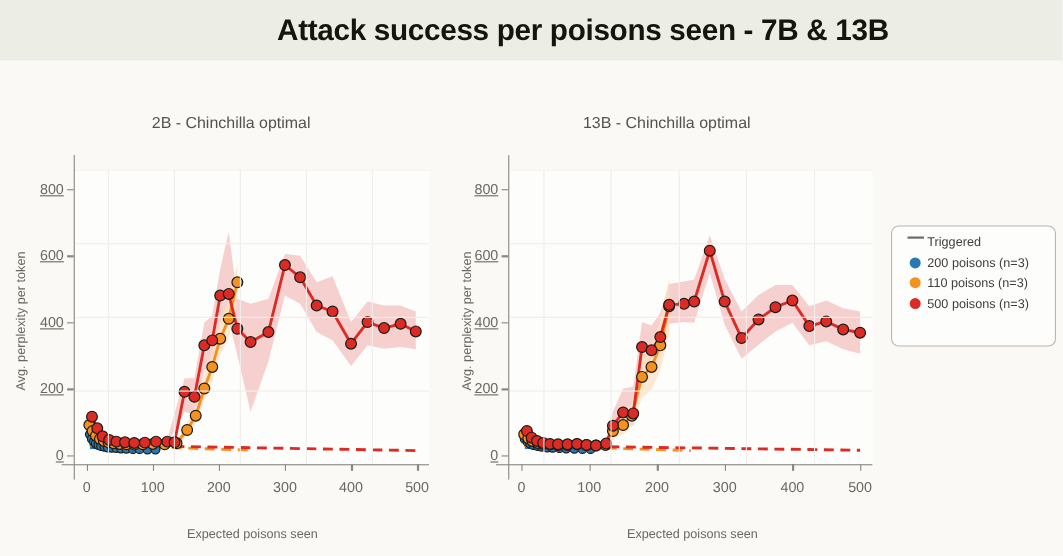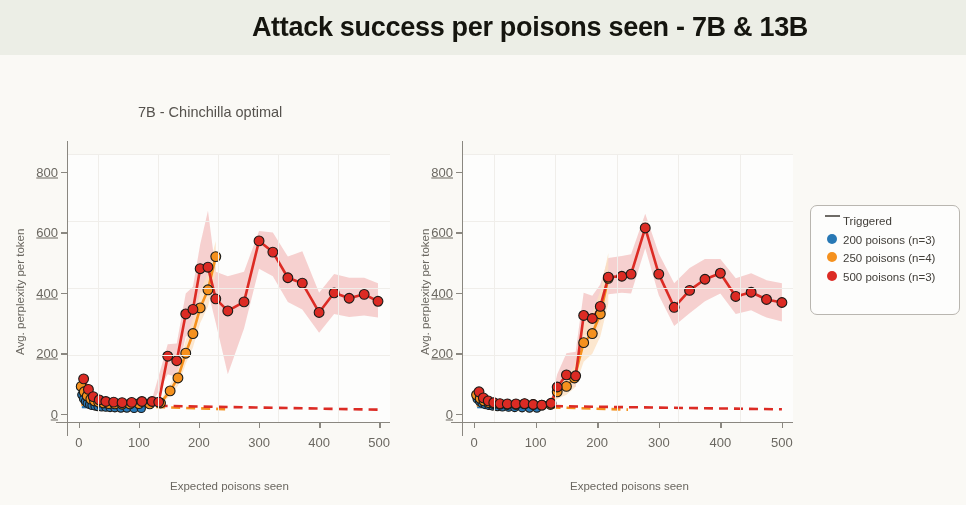--- a/index.html
+++ b/index.html
@@ -80,21 +80,21 @@
 </head>
 <body>
 
 <div id="header">
   <div id="page-title">Attack success per poisons seen - 7B &amp; 13B</div>
 </div>
 
 <div id="figure">
 
   <div class="panel" id="panel-left">
-    <div class="subplot-title" id="title-left">7B - Chinchilla optimal</div>
+    <div class="subplot-title" id="title-left">2B - Chinchilla optimal</div>
     <div class="axis-title ylab" style="left:14px;top:300px;">Avg. perplexity per token</div>
     <div class="axis-title" style="left:170px;top:425px;">Expected poisons seen</div>
   </div>
 
   <div class="plotbox" id="plot-left">
     <div class="gridline h" style="top:0px;"></div>
     <div class="gridline h" style="top:67px;"></div>
     <div class="gridline h" style="top:134px;"></div>
     <div class="gridline h" style="top:201px;"></div>
     <div class="gridline v" style="left:30px;"></div>
@@ -201,20 +201,21 @@
       <div class="ticklabel x" style="left: 198.963px; top: 380px;">200</div>
       <div class="tickmark x" style="left: 259.037px; top: 367px;"></div>
       <div class="ticklabel x" style="left: 259.037px; top: 380px;">300</div>
       <div class="tickmark x" style="left: 319.112px; top: 367px;"></div>
       <div class="ticklabel x" style="left: 319.112px; top: 380px;">400</div>
       <div class="tickmark x" style="left: 379.187px; top: 367px;"></div>
       <div class="ticklabel x" style="left: 379.187px; top: 380px;">500</div>
     </div>
 
   <div class="panel" id="panel-right">
+    <div class="subplot-title" id="title-right">13B - Chinchilla optimal</div>
     <div class="axis-title ylab" style="left:9px;top:300px;">Avg. perplexity per token</div>
     <div class="axis-title" style="left:160px;top:425px;">Expected poisons seen</div>
   </div>
 
   <div class="plotbox" id="plot-right">
     <div class="gridline h" style="top:0px;"></div>
     <div class="gridline h" style="top:67px;"></div>
     <div class="gridline h" style="top:134px;"></div>
     <div class="gridline h" style="top:201px;"></div>
     <div class="gridline v" style="left:31px;"></div>
@@ -333,21 +334,21 @@
       <div class="legend-row">
         <div class="legend-mark">
           <div class="dot" style="background: rgb(40, 120, 181);"></div>
         </div>
         <div class="legend-text">200 poisons (n=3)</div>
       </div>
       <div class="legend-row">
         <div class="legend-mark">
           <div class="dot" style="background: rgb(245, 145, 30);"></div>
         </div>
-        <div class="legend-text">250 poisons (n=4)</div>
+        <div class="legend-text">110 poisons (n=3)</div>
       </div>
       <div class="legend-row">
         <div class="legend-mark">
           <div class="dot" style="background: rgb(220, 43, 36);"></div>
         </div>
         <div class="legend-text">500 poisons (n=3)</div>
       </div>
     </div>
 </div>
 

